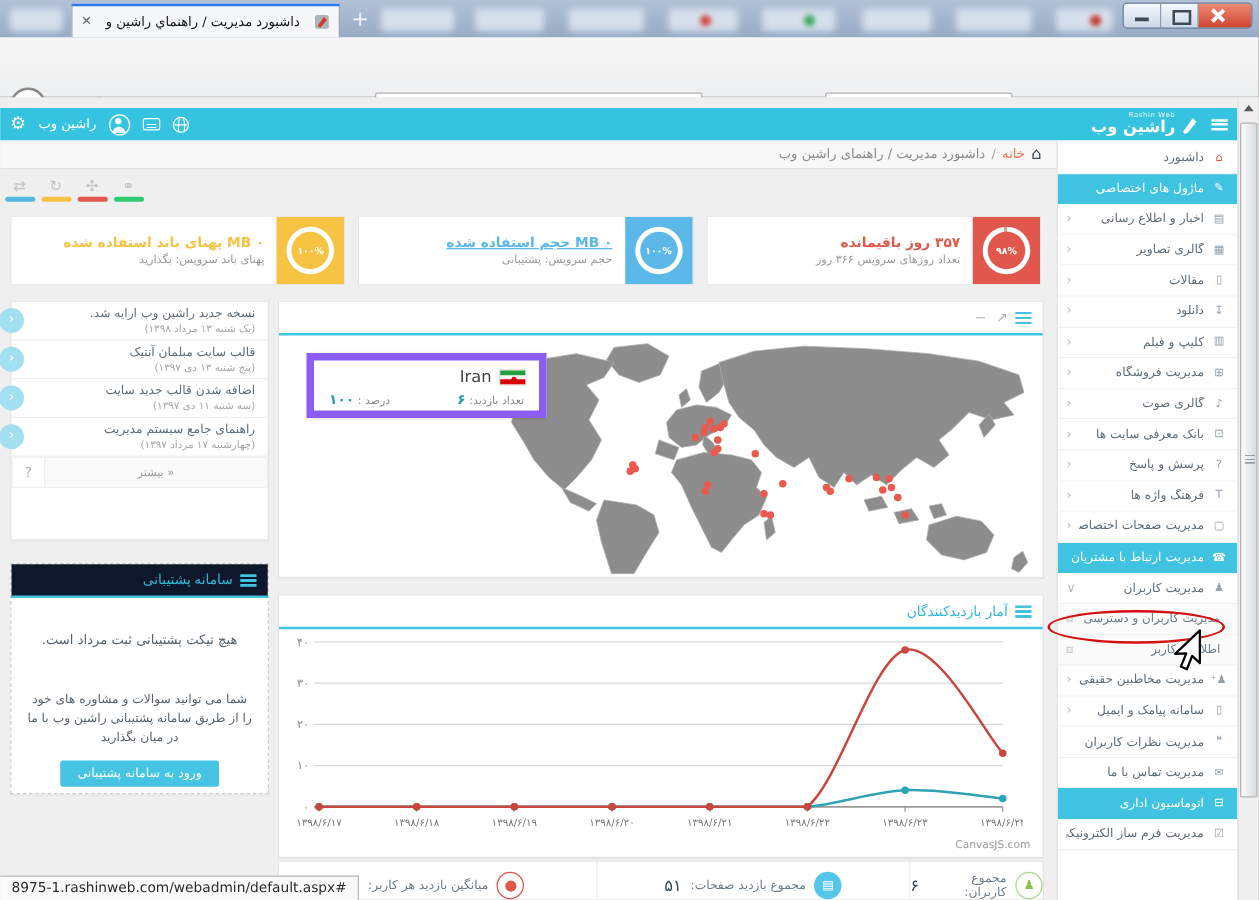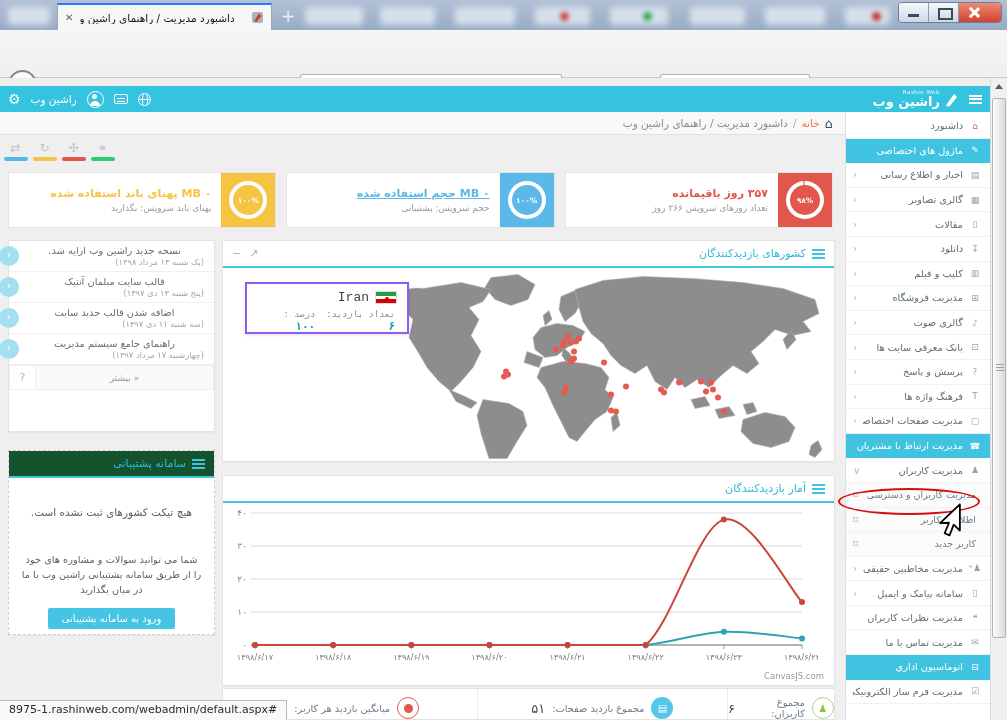--- a/index.html
+++ b/index.html
@@ -23,21 +23,21 @@
   .win-btn.close { width:42px; border-right:none; background:linear-gradient(#ef8b75,#cf4331); }
   .win-btn.close::before, .win-btn.close::after { content:""; position:absolute; left:14px; top:3px;
     width:2.5px; height:13px; background:#fff; }
   .win-btn.close::before { transform:rotate(45deg); }
   .win-btn.close::after  { transform:rotate(-45deg); }
 
   .tab { position:absolute; left:57px; top:3px; width:215px; height:27px; background:#f5f6f7;
     border-top:2px solid #2d79f3; border-left:1px solid #9aa7b8; border-right:1px solid #9aa7b8;
     display:flex; align-items:center; padding:0 7px; gap:6px; z-index:4; }
   .tab-close { color:#5f6368; font-size:10px; line-height:1; cursor:default; }
-  .tab-title { flex:1; font-size:10.5px; color:#15141a; white-space:nowrap; overflow:hidden; direction:rtl; text-align:left; }
+  .tab-title { flex:1; font-size:10.5px; color:#15141a; white-space:nowrap; overflow:hidden; direction:rtl; text-align:center; }
   .newtab-btn { position:absolute; left:281px; top:6px; color:#eef2f8; font-size:17px; line-height:20px; z-index:4; }
 
   .navbar { position:absolute; left:0; top:30px; width:1007px; height:48px;
     background:linear-gradient(#f6f6f7,#eeeff0); border-bottom:1px solid #c8c9ca; }
   .nav-ic { position:absolute; color:#4a4a4f; font-size:16px; line-height:1; }
   .back-circle { position:absolute; left:8px; top:40px; width:29px; height:29px; border:2px solid #888;
     border-radius:50%; color:#3f3f43; font-size:15px; text-align:center; line-height:25px; background:#fbfbfc; }
   .urlbar { position:absolute; left:300px; top:44px; width:262px; height:30px; background:#fff;
     border:1px solid #b1b1b3; border-radius:2px; display:flex; align-items:center; padding:0 7px; gap:6px; }
   .info-ic { color:#737373; font-size:13px; }
@@ -143,42 +143,42 @@
   .panel-head.teal { border-bottom:2px solid #41c4e1; }
   .panel-title { font-size:11px; color:#2fb9d8; flex:1; }
   .tealbars { width:13px; height:10px; flex:none;
     background:repeating-linear-gradient(#3fc3e0 0 2px,transparent 2px 4px); }
   .panel-tools { direction:ltr; display:flex; gap:8px; color:#b5b5b5; font-size:11px; }
 
   .ann-panel { left:8px; width:207px; top:162px; height:192px; }
   .ann-head { height:26px; border-bottom:1px solid #ececec; display:flex; align-items:center; padding:0 10px; }
   .ann-head-title { font-size:10.5px; color:#4a5a66; }
   .ann-item { position:relative; border-bottom:1px solid #f0f0f0; padding:4px 10px 4px 16px; cursor:pointer; }
-  .ann-title { font-size:9.8px; color:#5d6d79;text-align:center; }
+  .ann-title { font-size:9.8px; color:#5d6d79; }
   .ann-date { font-size:8.3px; color:#a6a6a6; margin-top:1px; }
   .ann-chev { position:absolute; left:-10px; top:50%; margin-top:-10px; width:20px; height:20px; border-radius:50%;
     background:#a2dff0; color:#fff; font-size:11px; text-align:center; line-height:18px; }
   .ann-foot { display:flex; height:25px; }
   .ann-more { flex:1; background:#fafafa; border:1px solid #efefef; display:flex; align-items:center; justify-content:center;
     font-size:9px; color:#9a9a9a; cursor:pointer; }
   .ann-help { width:26px; border:1px solid #efefef; border-right:none; display:flex; align-items:center; justify-content:center;
     color:#b5b5b5; font-size:11px; cursor:pointer; }
 
   .support-panel { left:8px; width:207px; top:372px; height:185px; border-style:dashed; border-color:#cfcfcf; }
-  .support-head { background:#14532d; }
+  .support-head { background:#0f172a;font-family:Liberation Serif, serif; }
   .support-body { padding:10px 12px; text-align:center; }
   .support-empty { font-size:10.5px; color:#55626d; margin-top:18px; }
   .support-desc { font-size:9.8px; color:#55626d; margin-top:34px; line-height:1.55; }
   .support-btn { display:inline-block; margin-top:10px; background:#45c5e3; color:#fff; font-size:10px;
     padding:5px 14px; border-radius:2px; border:none; cursor:pointer; font-family:inherit; }
 
   .map-panel { left:222px; width:613px; top:162px; height:222px; }
   .map-body { position:relative; height:193px; direction:ltr; }
-  .map-tooltip { position:absolute; left:22px; top:14px; width:164px; height:52px; background:#fff;
-    border:2px solid #8b5cf6; box-shadow:0 1px 3px rgba(0,0,0,.12); z-index:3; direction:rtl; padding:6px 10px 4px;font-family:Liberation Mono, monospace; }
+  .map-tooltip { position:absolute; left:22px; top:14px; width:192px; height:52px; background:#fff;
+    border:6px solid #8b5cf6; box-shadow:0 1px 3px rgba(0,0,0,.12); z-index:3; direction:rtl; padding:6px 10px 4px; }
   .mt-row1 { display:flex; align-items:center; justify-content:flex-start; gap:6px; }
   .flag { width:22px; height:13px; border:1px solid #ddd; display:flex; flex-direction:column; position:relative; }
   .flag i { flex:1; } .flag i:nth-child(1){background:#239f40;} .flag i:nth-child(2){background:#fff;} .flag i:nth-child(3){background:#da0000;}
   .flag::after { content:""; position:absolute; left:9px; top:5px; width:4px; height:4px; border-radius:50%; background:#da0000; }
   .mt-country { font-size:13px; color:#444; direction:ltr; }
   .mt-row2 { display:flex; justify-content:space-between; margin-top:4px; padding:0 2px; font-size:8.8px; color:#8a8a8a; }
   .mt-val { color:#1b9fb8; font-weight:bold; font-size:11px; }
 
   .chart-panel { left:222px; width:613px; top:397px; height:211px; }
   .chart-body { position:relative; direction:ltr; height:180px; }
@@ -379,24 +379,20 @@
               <span class="chev">∨</span>
             </li>
             <li class="sb-item submenu">
               <span class="sb-label">مدیریت کاربران و دسترسی ها</span>
               <span class="bullet"></span>
             </li>
             <li class="sb-item submenu">
               <span class="sb-label">اطلاع به کاربر</span>
               <span class="bullet"></span>
             </li>
-            <li class="sb-item submenu">
-              <span class="sb-label">کاربر جدید</span>
-              <span class="bullet"></span>
-            </li>
             <li class="sb-item">
               <span class="sb-ic">♟⁺</span>
               <span class="sb-label">مدیریت مخاطبین حقیقی</span>
               <span class="chev">‹</span>
             </li>
             <li class="sb-item">
               <span class="sb-ic">▯</span>
               <span class="sb-label">سامانه پیامک و ایمیل</span>
               <span class="chev">‹</span>
             </li>
@@ -502,30 +498,29 @@
           <div class="ann-help">?</div>
         </div>
       </section>
 
       <section class="panel support-panel">
         <div class="panel-head teal support-head">
           <span class="tealbars"></span>
           <span class="panel-title">سامانه پشتیبانی</span>
         </div>
         <div class="support-body">
-          <div class="support-empty">هیچ تیکت کشورهای ثبت نشده است.</div>
+          <div class="support-empty">هیچ تیکت پشتیبانی ثبت مرداد است.</div>
           <div class="support-desc">شما می توانید سوالات و مشاوره های خود را از طریق سامانه پشتیبانی راشین وب با ما در میان بگذارید</div>
           <button class="support-btn">ورود به سامانه پشتیبانی</button>
         </div>
       </section>
 
       <section class="panel map-panel">
         <div class="panel-head teal">
           <span class="tealbars"></span>
-          <span class="panel-title">کشورهای بازدیدکنندگان</span>
           <span class="panel-tools">
             <span>−</span>
             <span>↗</span>
           </span>
         </div>
         <div class="map-body">
           <div class="map-tooltip">
             <div class="mt-row1">
               <span class="flag">
                   <i></i>

